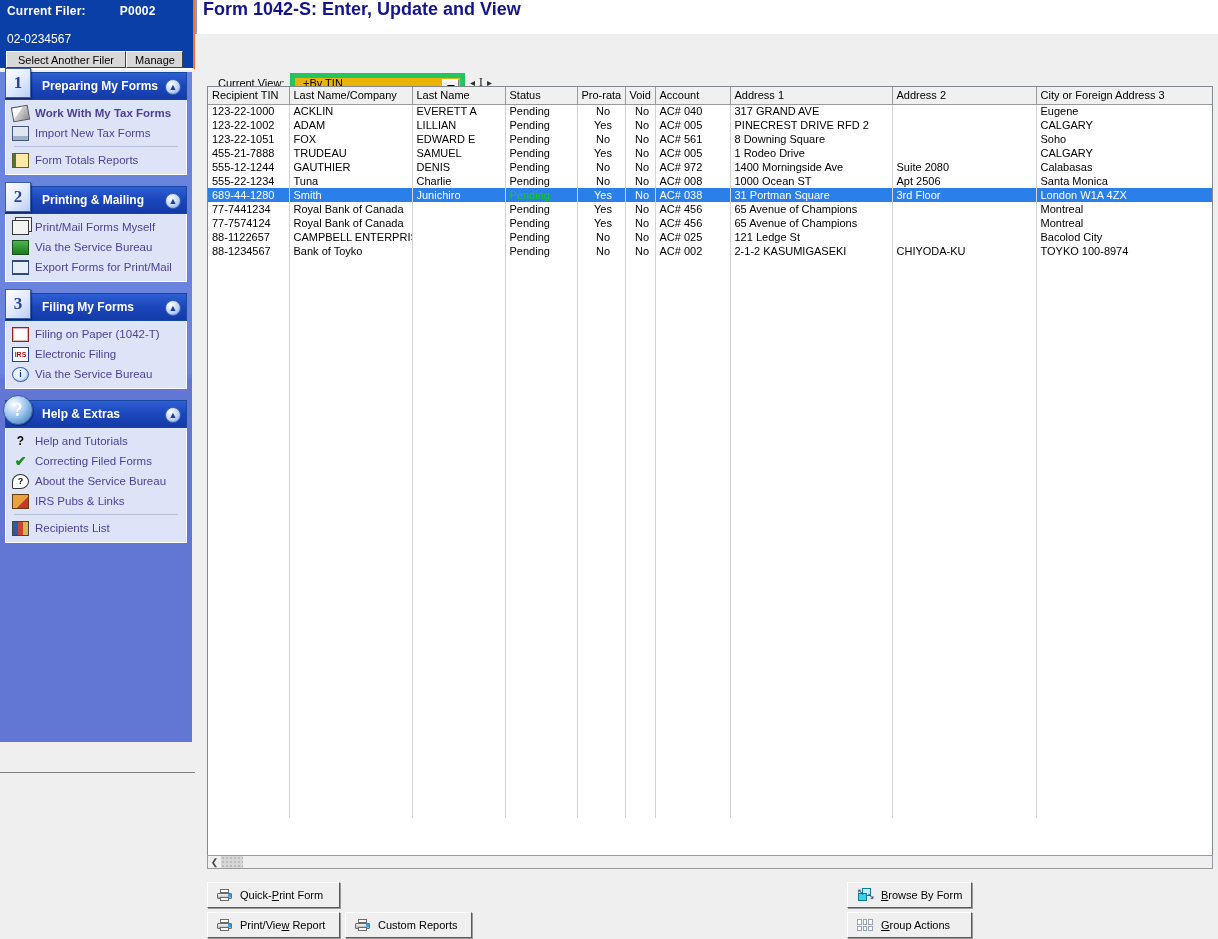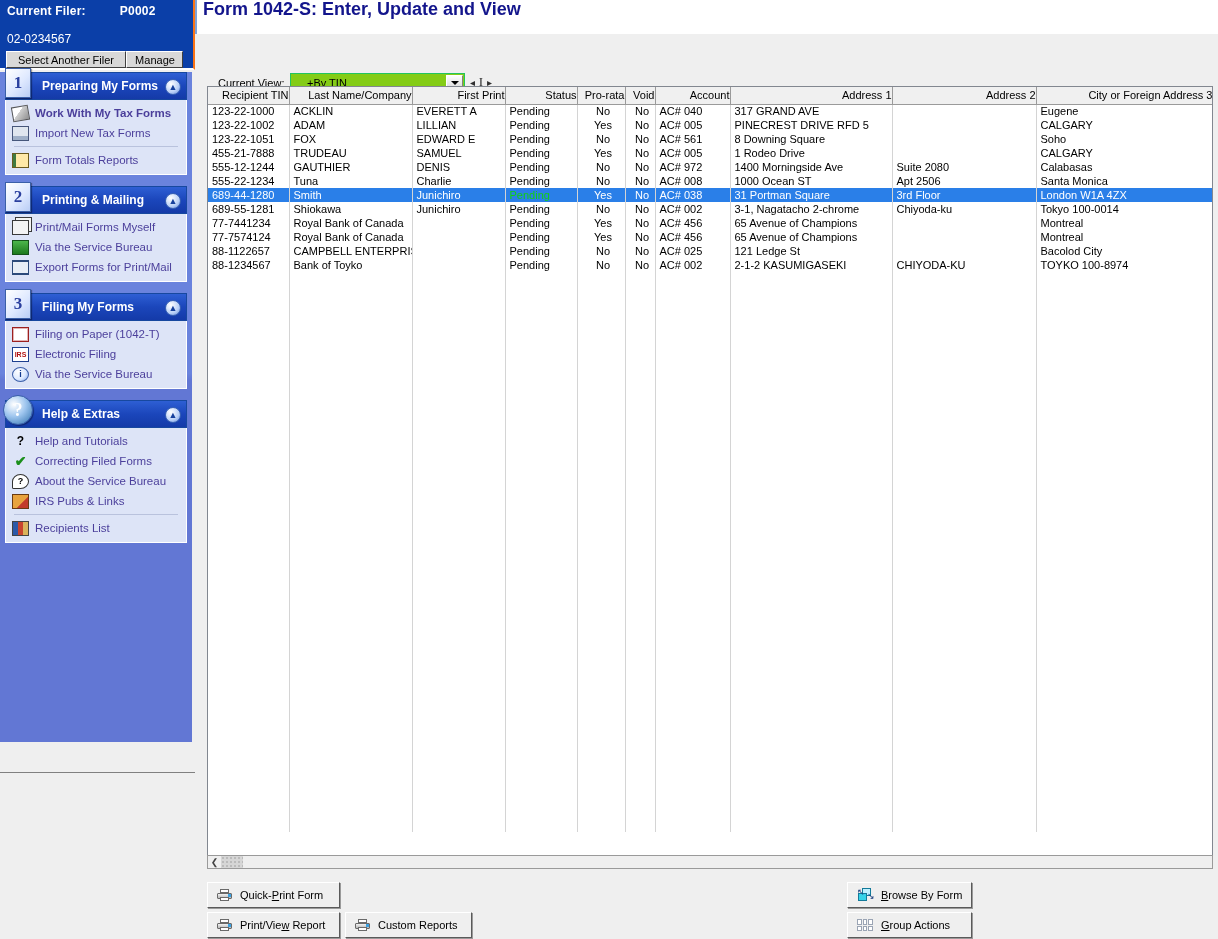--- a/index.html
+++ b/index.html
@@ -109,22 +109,22 @@
   .title-area { position:absolute; left:0; top:0; width:1023px; height:34px; background:#ffffff; border-left:2px solid #7ea2d8;}
   .page-title { position:absolute; left:6px; top:-1px; font-size:18px; font-weight:bold; color:#13158c; font-family:"Liberation Sans", sans-serif;}
   .page-sub { position:absolute; left:6px; top:19px; font-size:11px; color:#1a2a8c; white-space:nowrap;}
 
   .toolbar { position:absolute; left:0; top:34px; width:1023px; height:52px; background:#efefef; }
   .lbl-cv { position:absolute; left:23px; top:43px; font-size:11px; color:#000; }
   .lbl-st { position:absolute; left:33px; top:66px; font-size:11px; color:#000; }
   .lbl-st u { text-decoration: underline; }
   .combo {
     position:absolute; left:95px; top:39px; width:175px; height:19px;
-    background:#84cc16; border:1px solid #22c55e; display:flex; align-items:center;
-    font-size:11px; padding-left:16px; cursor:pointer;
+    background:#eab308; border:5px solid #22c55e; display:flex; align-items:center;
+    font-size:11px; padding-left:8px; cursor:pointer;
   }
   .combo .arrow {
     position:absolute; right:1px; top:1px; width:17px; height:15px;
     background: linear-gradient(180deg,#fdfdfd,#d8d8d8);
     border-top:1px solid #fff; border-left:1px solid #fff;
     border-right:1px solid #808080; border-bottom:1px solid #808080;
     display:flex; align-items:center; justify-content:center;
   }
   .combo .arrow i { border-left:4px solid transparent; border-right:4px solid transparent; border-top:4px solid #000; display:block;}
   .spinner { position:absolute; left:275px; top:41px; width:22px; height:14px; display:flex; align-items:center; justify-content:space-between; color:#303030; font-size:10px;}
@@ -137,21 +137,21 @@
   .caret { display:inline-block; width:1px; height:13px; background:#000; margin-left:1px; }
 
   
   #grid {
     position:absolute; left:12px; top:86px; width:1006px; height:780px;
     background:#ffffff; border:1px solid #828790; overflow:hidden;
   }
   table.tbl { border-collapse:collapse; table-layout:fixed; width:1005px; font-size:11px; }
   table.tbl th {
     background:#f0f0f0; border-right:1px solid #9a9a9a; border-bottom:1px solid #9a9a9a;
-    font-weight:normal; text-align:right; padding:2px 0 2px 4px; height:17px;
+    font-weight:normal; text-align:left; padding:2px 0 2px 4px; height:17px;
     color:#000; overflow:hidden; white-space:nowrap;
   }
   table.tbl td {
     border-right:1px solid #d4d4d4;
     padding:0 0 0 4px; height:14px; white-space:nowrap; overflow:hidden; color:#000;
   }
   tr.row.sel td { background:#2a7fe8; color:#ffffff; }
   td.c-status { color:#0f8a0f; }
   tr.row.sel td.c-status { color:#12d012; }
   td.center { text-align:center; padding-left:0; }
@@ -351,21 +351,21 @@
             <col style="width:30px">
           <col style="width:75px">
             <col style="width:162px">
             <col style="width:144px">
           <col style="width:177px">
         </colgroup>
         <thead>
             <tr id="head-row">
               <th>Recipient TIN</th>
               <th>Last Name/Company</th>
-              <th>First Print</th>
+              <th>Last Name</th>
               <th>Status</th>
               <th>Pro-rata</th>
               <th>Void</th>
               <th>Account</th>
               <th>Address 1</th>
               <th>Address 2</th>
               <th>City or Foreign Address 3</th>
             </tr>
           </thead>
         <tbody id="body-rows">
@@ -382,21 +382,21 @@
               <td>Eugene</td>
             </tr>
             <tr class="row">
               <td>123-22-1002</td>
               <td>ADAM</td>
               <td>LILLIAN</td>
               <td class="c-status">Pending</td>
               <td class="center">Yes</td>
               <td class="center">No</td>
               <td>AC#  005</td>
-              <td>PINECREST DRIVE RFD 5</td>
+              <td>PINECREST DRIVE RFD 2</td>
               <td></td>
               <td>CALGARY</td>
             </tr>
             <tr class="row">
               <td>123-22-1051</td>
               <td>FOX</td>
               <td>EDWARD E</td>
               <td class="c-status">Pending</td>
               <td class="center">No</td>
               <td class="center">No</td>
@@ -445,32 +445,20 @@
               <td>689-44-1280</td>
               <td>Smith</td>
               <td>Junichiro</td>
               <td class="c-status">Pending</td>
               <td class="center">Yes</td>
               <td class="center">No</td>
               <td>AC#  038</td>
               <td>31 Portman Square</td>
               <td>3rd Floor</td>
               <td>London W1A 4ZX</td>
-            </tr>
-            <tr class="row">
-              <td>689-55-1281</td>
-              <td>Shiokawa</td>
-              <td>Junichiro</td>
-              <td class="c-status">Pending</td>
-              <td class="center">No</td>
-              <td class="center">No</td>
-              <td>AC#  002</td>
-              <td>3-1,  Nagatacho 2-chrome</td>
-              <td>Chiyoda-ku</td>
-              <td>Tokyo 100-0014</td>
             </tr>
             <tr class="row">
               <td>77-7441234</td>
               <td>Royal Bank of Canada</td>
               <td></td>
               <td class="c-status">Pending</td>
               <td class="center">Yes</td>
               <td class="center">No</td>
               <td>AC#  456</td>
               <td>65 Avenue of Champions</td>

